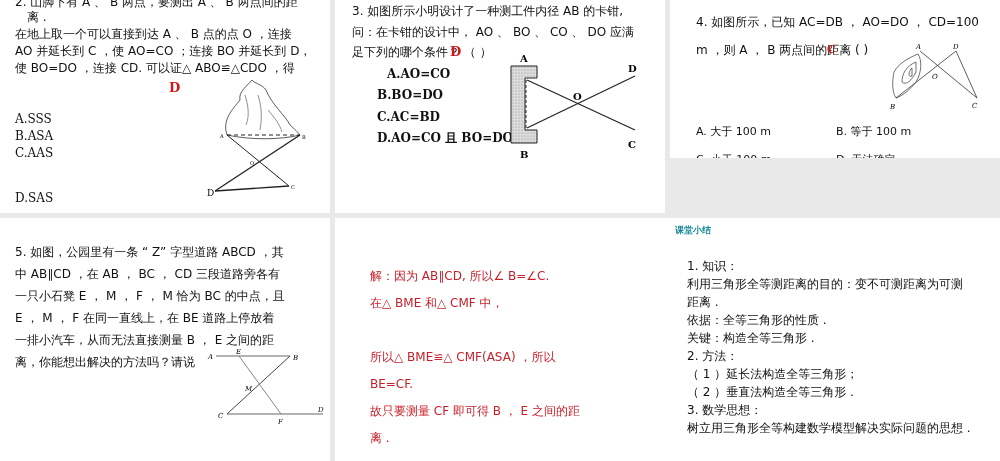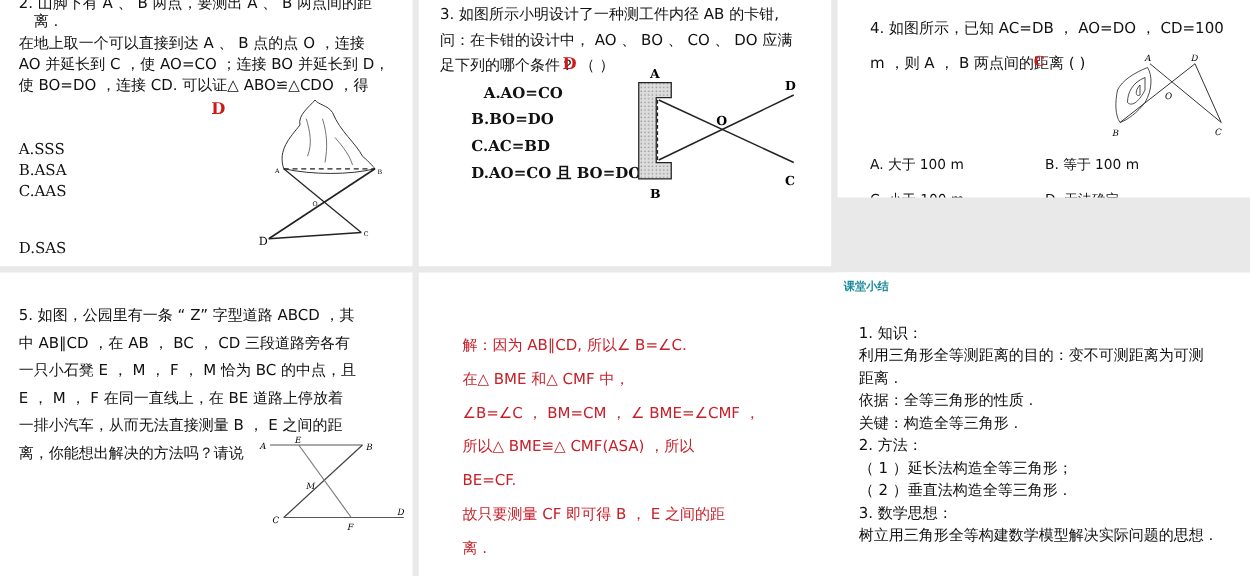--- a/index.html
+++ b/index.html
@@ -121,21 +121,20 @@
     <text x="245" y="173" font-size="7" font-style="italic">M</text>
     <text x="218" y="200" font-size="7" font-style="italic">C</text>
     <text x="278" y="206" font-size="7" font-style="italic">F</text>
     <text x="318" y="194" font-size="7" font-style="italic">D</text>
   </svg>
 </div>
 
 <div class="slide" id="s5">
   <div class="line sans red" style="left:35px;top:50px;">解：因为 AB∥CD, 所以∠ B=∠C.</div>
   <div class="line sans red" style="left:35px;top:77px;">在△ BME 和△ CMF 中，</div>
-  <div class="line sans red" style="left:35px;top:104px;">∠B=∠C ， BM=CM ， ∠ BME=∠CMF ，</div>
   <div class="line sans red" style="left:35px;top:131px;">所以△ BME≌△ CMF(ASA) ，所以</div>
   <div class="line sans red" style="left:35px;top:158px;">BE=CF.</div>
   <div class="line sans red" style="left:35px;top:185px;">故只要测量 CF 即可得 B ， E 之间的距</div>
   <div class="line sans red" style="left:35px;top:212px;">离 .</div>
 </div>
 
 <div class="slide" id="s6">
   <div class="line sans teal" style="left:5px;top:4px;">课堂小结</div>
   <div class="line sans" style="left:17px;top:40px;">1. 知识：</div>
   <div class="line sans" style="left:17px;top:58px;">利用三角形全等测距离的目的：变不可测距离为可测</div>

